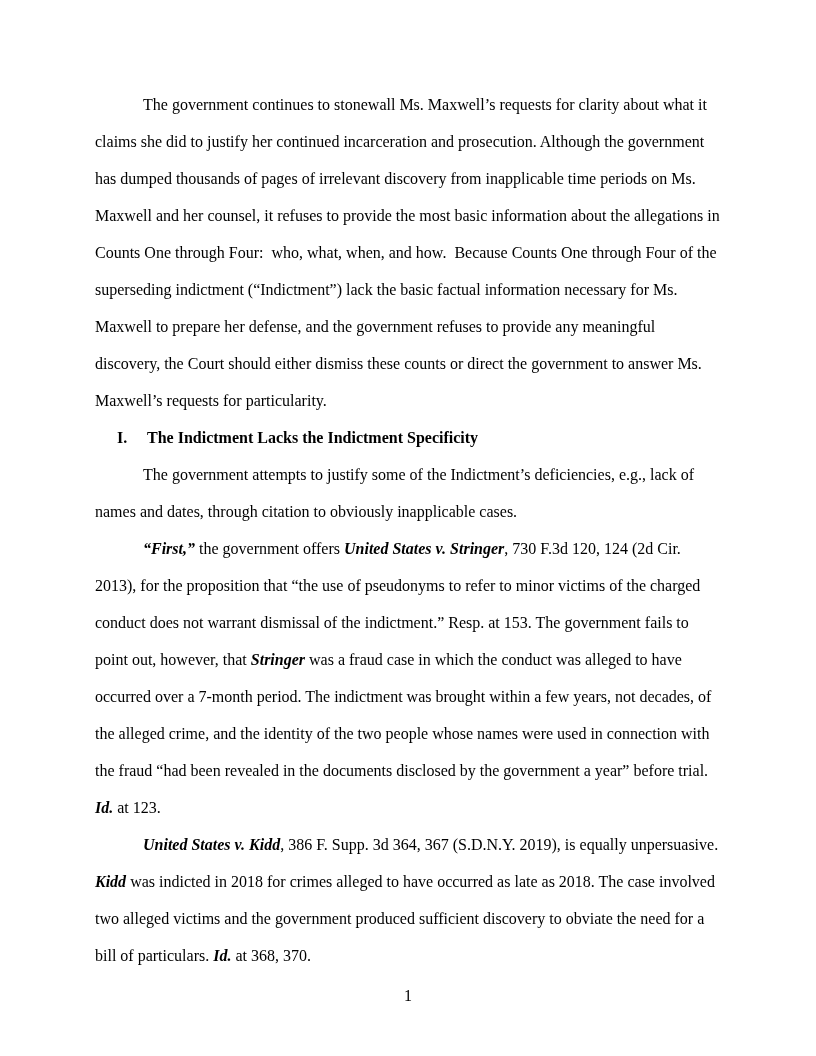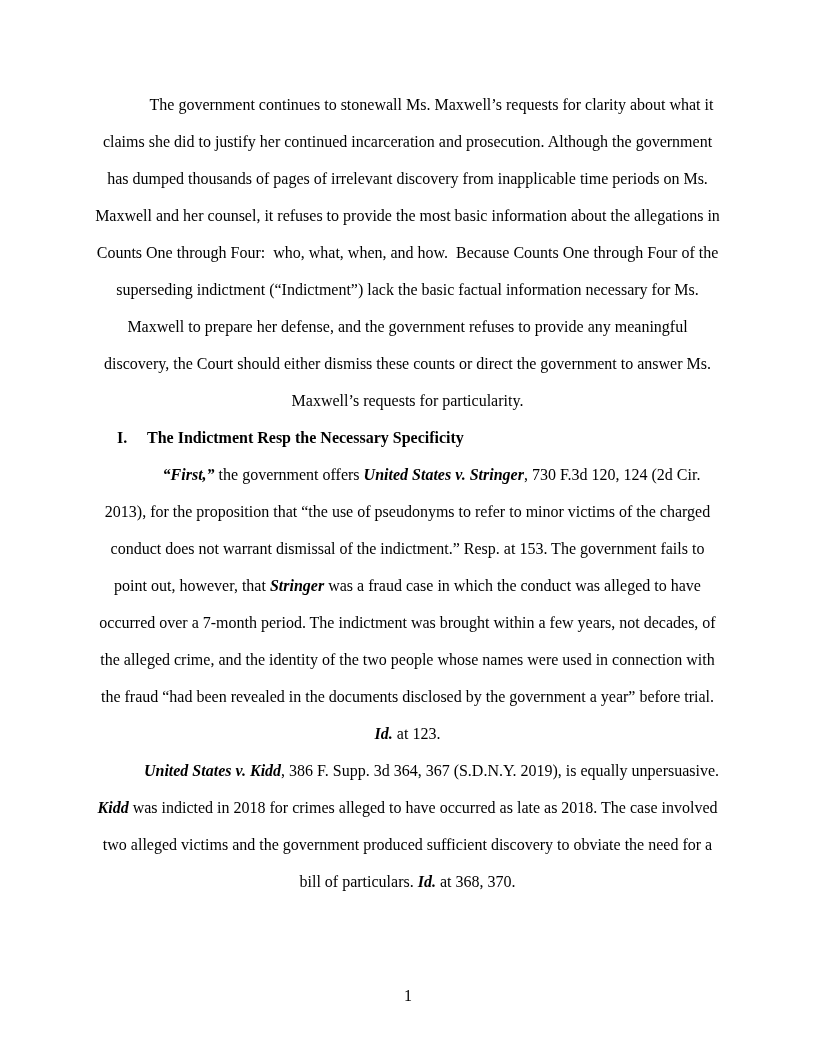--- a/index.html
+++ b/index.html
@@ -20,21 +20,21 @@
     position: absolute;
     left: 95px;
     top: 86px;
     width: 625px;
   }
   p.para {
     margin: 0;
     font-size: 16px;
     line-height: 37px;
     text-indent: 48px;
-    text-align: center;
+    text-align: left;
     white-space: pre-wrap;
   }
   .heading {
     font-size: 16px;
     line-height: 37px;
     font-weight: bold;
     padding-left: 22px;
   }
   .h-num {
     display: inline-block;
@@ -53,18 +53,19 @@
     font-size: 16px;
     line-height: 16px;
   }
 </style>
 </head>
 <body>
 
 <div class="page">
   <div class="content">
       <p class="para"><span class="run">The government continues to stonewall Ms. Maxwell’s requests for clarity about what it claims she did to justify her continued incarceration and prosecution. Although the government has dumped thousands of pages of irrelevant discovery from inapplicable time periods on Ms. Maxwell and her counsel, it refuses to provide the most basic information about the allegations in Counts One through Four:  who, what, when, and how.  Because Counts One through Four of the superseding indictment (“Indictment”) lack the basic factual information necessary for Ms. Maxwell to prepare her defense, and the government refuses to provide any meaningful discovery, the Court should either dismiss these counts or direct the government to answer Ms. Maxwell’s requests for particularity.</span></p>
-      <div class="heading"><span class="h-num">I.</span><span>The Indictment Resp the Necessary Specificity</span></div>
+      <div class="heading"><span class="h-num">I.</span><span>The Indictment Lacks the Indictment Specificity</span></div>
+      <p class="para"><span class="run">The government attempts to justify some of the Indictment’s deficiencies, e.g., lack of names and dates, through citation to obviously inapplicable cases.</span></p>
       <p class="para"><span class="run italic">“First,”</span><span class="run"> the government offers </span><span class="run italic">United States v. Stringer</span><span class="run">, 730 F.3d 120, 124 (2d Cir. 2013), for the proposition that “the use of pseudonyms to refer to minor victims of the charged conduct does not warrant dismissal of the indictment.” Resp. at 153. The government fails to point out, however, that </span><span class="run italic">Stringer</span><span class="run"> was a fraud case in which the conduct was alleged to have occurred over a 7-month period. The indictment was brought within a few years, not decades, of the alleged crime, and the identity of the two people whose names were used in connection with the fraud “had been revealed in the documents disclosed by the government a year” before trial. </span><span class="run italic">Id.</span><span class="run"> at 123.</span></p>
       <p class="para"><span class="run italic">United States v. Kidd</span><span class="run">, 386 F. Supp. 3d 364, 367 (S.D.N.Y. 2019), is equally unpersuasive.  </span><span class="run italic">Kidd</span><span class="run"> was indicted in 2018 for crimes alleged to have occurred as late as 2018. The case involved two alleged victims and the government produced sufficient discovery to obviate the need for a bill of particulars. </span><span class="run italic">Id.</span><span class="run"> at 368, 370.</span></p>
     </div>
   <div class="page-number">1</div>
 </div>
 
 </body></html>

